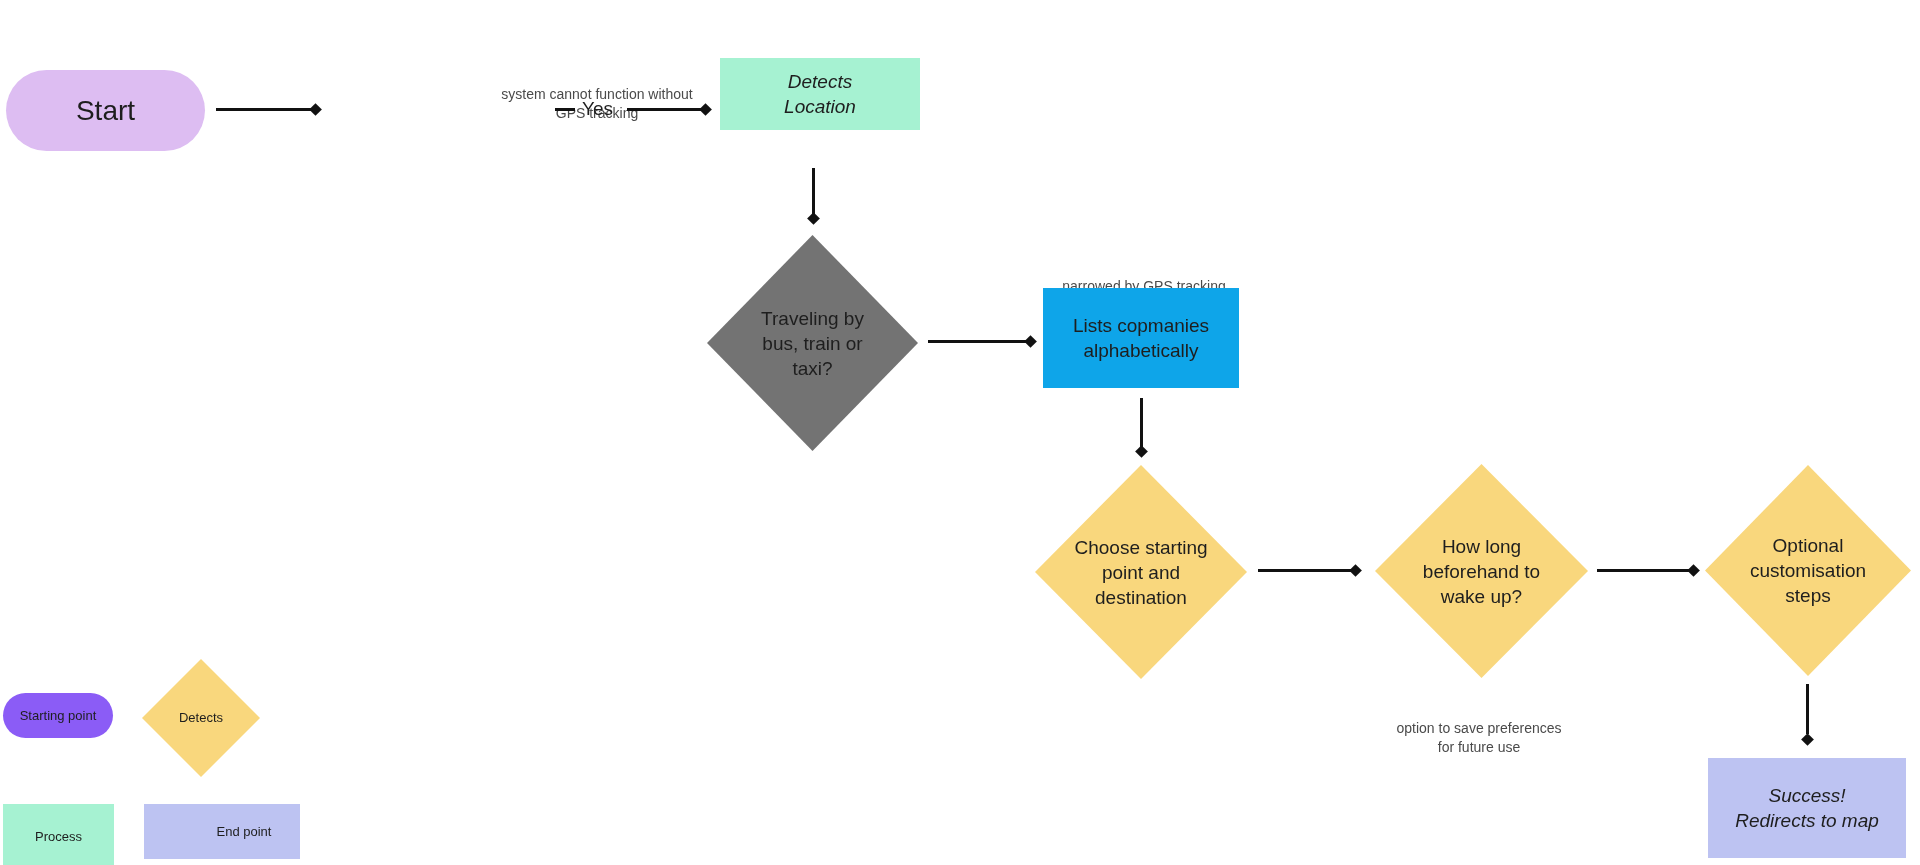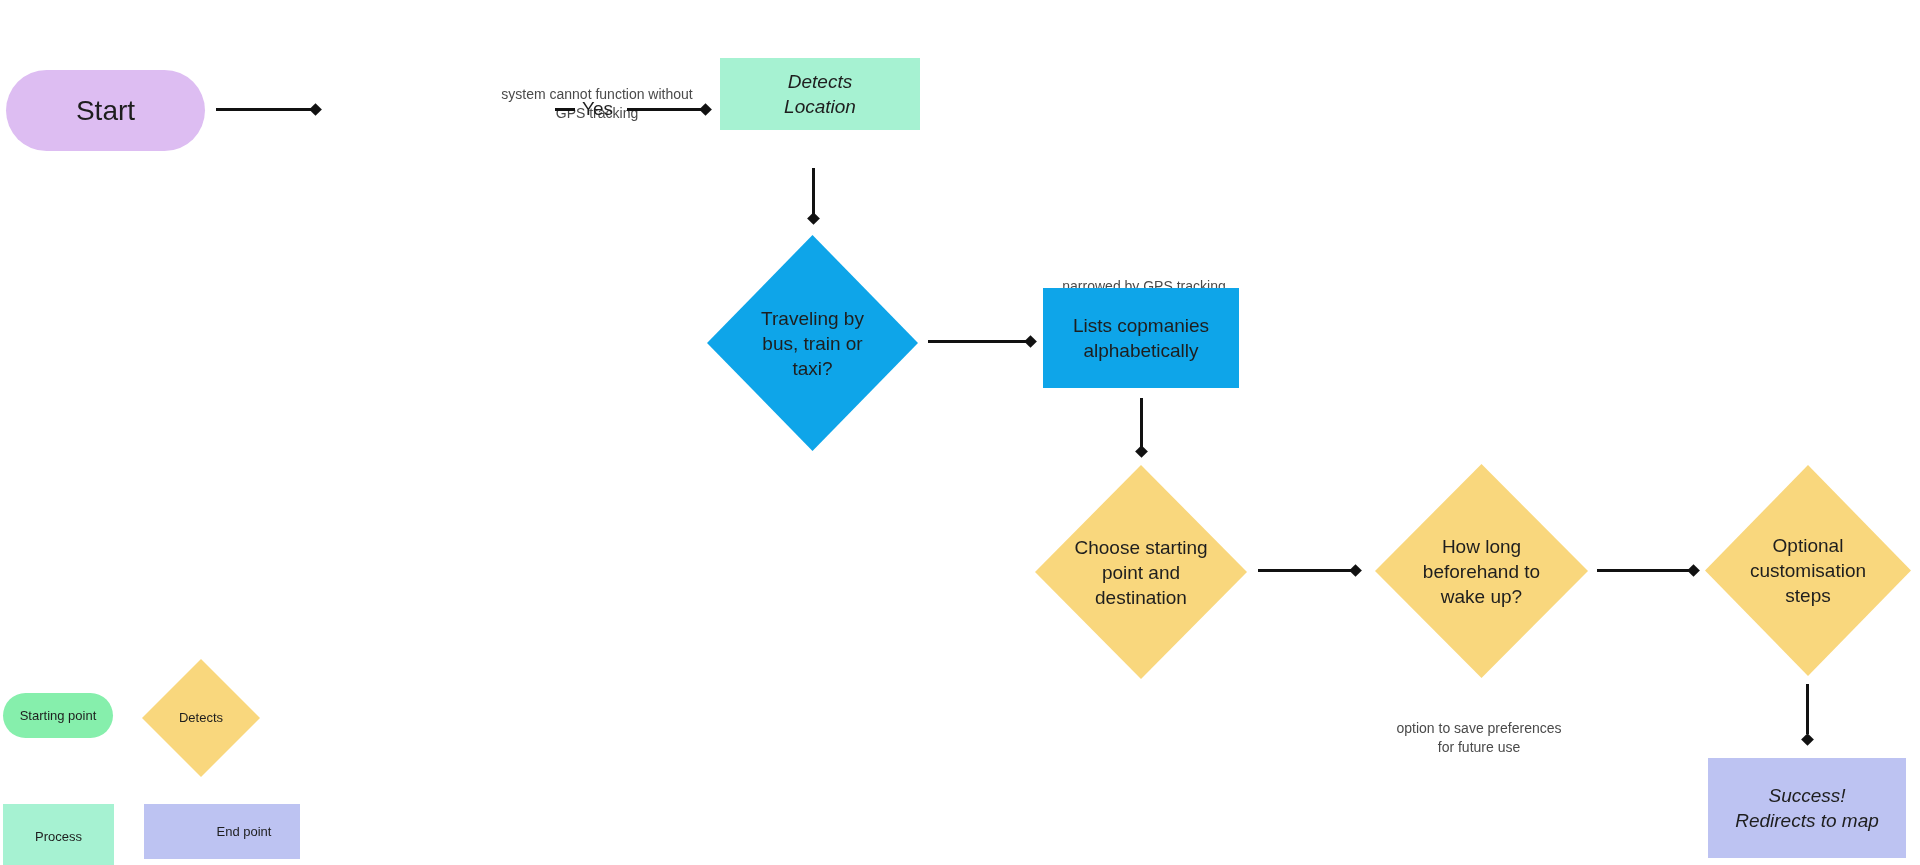--- a/index.html
+++ b/index.html
@@ -78,21 +78,21 @@
   <div class="arrowhead" style="left:701px; top:105px;"></div>
 
   <div class="node" style="left: 720px; top: 58px; width: 200px; height: 72px; background: rgb(166, 242, 210); font-style: italic;">
     <span class="label">Detects
 Location</span>
   </div>
 
   <div class="vline" style="left:812px; top:168px; height:47px;"></div>
   <div class="arrowhead" style="left:809px; top:214px;"></div>
 
-  <div class="node diamond" style="left: 707px; top: 235px; width: 211px; height: 216px; background: #0ea5e9;">
+  <div class="node diamond" style="left: 707px; top: 235px; width: 211px; height: 216px; background: #737373;">
     <span class="label">Traveling by
 bus, train or
 taxi?</span>
   </div>
 
   <div class="hline" style="left:928px; top:340px; width:98px;"></div>
   <div class="arrowhead" style="left:1026px; top:337px;"></div>
 
   <div class="annotation" style="left:1014px; top:236px;">narrowed by GPS tracking
 includes search functionality</div>
@@ -133,21 +133,21 @@
   </div>
 
   <div class="vline" style="left:1806px; top:684px; height:50px;"></div>
   <div class="arrowhead" style="left:1803px; top:735px;"></div>
 
   <div class="node" style="left: 1708px; top: 758px; width: 198px; height: 100px; background: rgb(189, 195, 242); font-style: italic;">
     <span class="label">Success!
 Redirects to map</span>
   </div>
 
-  <div class="node pill legend" style="left: 3px; top: 693px; width: 110px; height: 45px; border-radius: 23px; background: #86efac;">
+  <div class="node pill legend" style="left: 3px; top: 693px; width: 110px; height: 45px; border-radius: 23px; background: #8b5cf6;">
     <span class="label">Starting point</span>
   </div>
 
   <div class="node diamond legend" style="left: 142px; top: 659px; width: 118px; height: 118px; background: rgb(249, 215, 125);">
     <span class="label">Detects</span>
   </div>
 
   <div class="node legend" style="left: 3px; top: 804px; width: 111px; height: 65px; background: rgb(166, 242, 210);">
     <span class="label">Process</span>
   </div>

